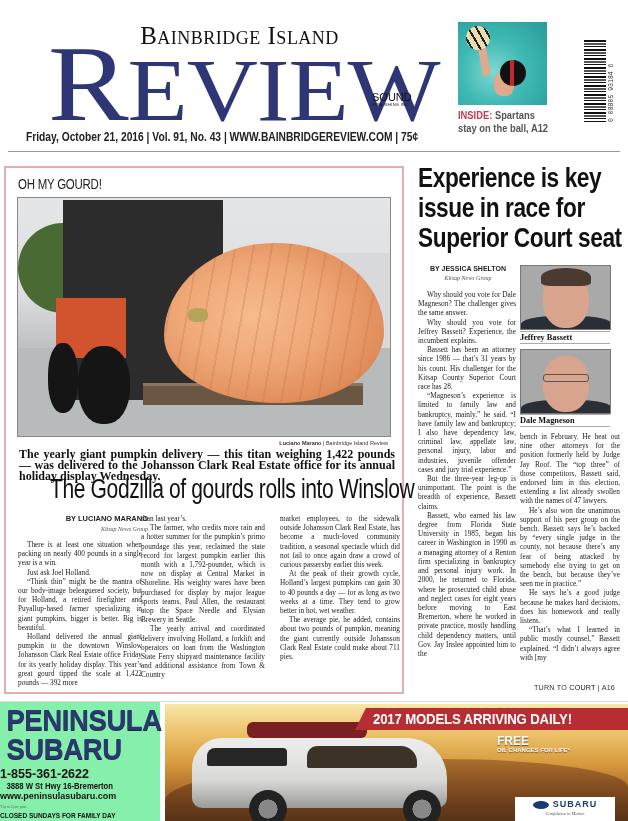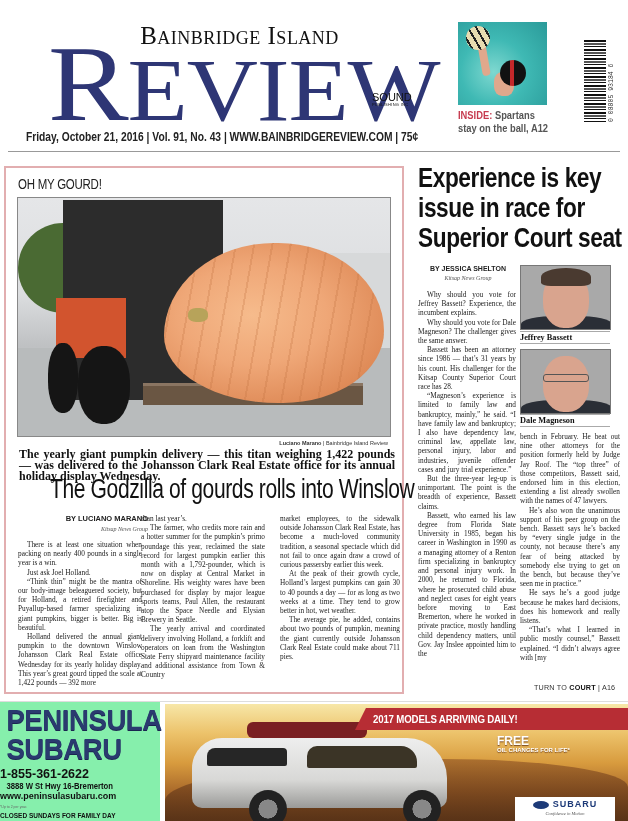--- a/index.html
+++ b/index.html
@@ -73,38 +73,38 @@
   .rbyline { position: absolute; left: 418px; top: 265px; width: 100px; text-align: center; font-family: "Liberation Sans", sans-serif;
     font-weight: 700; font-size: 7px; color: #222; }
   .mug { position: absolute; left: 520px; width: 91px; height: 65px; overflow: hidden; background: #a9a9a9; border: 1px solid #777; }
   .mug .face { position: absolute; left: 22px; top: 6px; width: 46px; height: 56px; border-radius: 45%; background: #d9a48e; }
   .mug .hair { position: absolute; left: 20px; top: 2px; width: 50px; height: 18px; border-radius: 50% 50% 20% 20%; background: #4a3a30; }
   .mug .suit { position: absolute; left: 0; top: 50px; width: 91px; height: 20px; background: #2a2e36; border-radius: 40% 40% 0 0; }
   .mug .glasses { position: absolute; left: 22px; top: 24px; width: 46px; height: 8px; border: 1.5px solid #555; border-radius: 3px; }
   .mug-label { position: absolute; left: 520px; width: 90px; font-family: "Liberation Serif", serif; font-weight: 700; font-size: 8.3px;
     color: #111; border-top: 1px solid #aaa; border-bottom: 1px solid #aaa; padding: 1px 0; }
   .turn { position: absolute; left: 534px; top: 683px; font-family: "Liberation Sans", sans-serif; font-size: 7.2px; color: #333; letter-spacing: 0.2px; }
-  .turn b { font-weight: 700; color: #111; margin-top: 36px; }
+  .turn b { font-weight: 400; color: #111; margin-top: 36px; }
 
   
   .ad { position: absolute; left: 0; top: 701px; width: 628px; height: 120px; border-top: 1px solid #ddd; }
   .ad-left { position: absolute; left: 0; top: 0; width: 160px; height: 120px; background: #86efac; text-align: left; }
   .ad-brand { font-family: "Liberation Sans", sans-serif; font-weight: 900; color: #2a3a6f; font-size: 30px; line-height: 29px;
     letter-spacing: -0.5px; transform: scaleX(0.92); margin-top: 3px; text-shadow: 0 1px 0 #1a2550; }
   .ad-phone { font-family: "Liberation Sans", sans-serif; font-weight: 700; font-size: 12.5px; line-height: 14px; margin-top: 4px; color: #111; }
   .ad-addr { font-family: "Liberation Sans", sans-serif; font-weight: 700; font-size: 8.4px; line-height: 10px; color: #111; transform: scaleX(0.92); }
   .ad-url { font-family: "Liberation Sans", sans-serif; font-weight: 700; font-size: 9px; line-height: 11px; color: #111; }
   .ad-fine { font-family: "Liberation Sans", sans-serif; font-size: 3.5px; color: #666; margin-top: 3px; }
   .ad-closed { font-family: "Liberation Sans", sans-serif; font-weight: 700; font-size: 6.5px; color: #111; margin-top: 3px; }
   .ad-right { position: absolute; left: 165px; top: 2px; width: 463px; height: 118px; overflow: hidden;
     background: linear-gradient(180deg, #f7e7a8 0%, #ecc26a 25%, #d89b3e 50%, #a8682a 75%, #6a4020 100%); }
   .hill { position: absolute; left: 0; top: 55px; width: 463px; height: 70px; background: linear-gradient(180deg, rgba(140,80,35,0.6), rgba(80,45,20,0.85)); border-radius: 60% 40% 0 0; }
   .banner { position: absolute; left: 190px; top: 4px; width: 273px; height: 22px; background: #b72d34;
     clip-path: polygon(4% 0, 100% 0, 100% 100%, 0 100%); color: #fff; font-family: "Liberation Sans", sans-serif; font-weight: 700;
-    font-size: 11px; line-height: 22px; padding-left: 18px; white-space: nowrap; letter-spacing: -0.2px; }
+    font-size: 15px; line-height: 22px; padding-left: 18px; white-space: nowrap; letter-spacing: -0.2px; }
   .banner span { display: inline-block; transform: scaleX(0.88); transform-origin: left; }
   .free { position: absolute; left: 332px; top: 31px; width: 130px; text-align: left; color: #fff; font-family: "Liberation Sans", sans-serif; font-weight: 700; text-shadow: 0 1px 1px #7a4a20; }
   .free .f1 { font-size: 12px; line-height: 12px; }
   .free .f2 { font-size: 6px; line-height: 7px; }
   .car-ad { position: absolute; left: 22px; top: 18px; width: 260px; height: 100px; }
   .car-roof { position: absolute; left: 60px; top: 0; width: 120px; height: 16px; background: #7a1f22; border-radius: 6px; }
   .car-body { position: absolute; left: 5px; top: 16px; width: 255px; height: 70px; background: linear-gradient(180deg, #eee 0%, #d8d8d6 60%, #9a9a98 100%); border-radius: 30px 40px 10px 10px; }
   .car-window { position: absolute; left: 120px; top: 24px; width: 110px; height: 22px; background: #3b3426; border-radius: 10px 16px 2px 2px; }
   .car-rear { position: absolute; left: 20px; top: 26px; width: 80px; height: 18px; background: #262626; border-radius: 8px 4px 2px 2px; }
   .tire { position: absolute; width: 38px; height: 38px; border-radius: 50%; background: radial-gradient(circle, #888 0 35%, #222 36% 100%); }
@@ -151,21 +151,21 @@
   </div>
   <div class="credit"><b>Luciano Marano</b><span> | Bainbridge Island Review</span></div>
   <div class="cutline">The yearly giant pumpkin delivery — this titan weighing 1,422 pounds — was delivered to the Johansson Clark Real Estate office for its annual holiday display Wednesday.</div>
   <div class="headline">The Godzilla of gourds rolls into Winslow</div>
   <div class="byline"><span>BY LUCIANO MARANO</span><span class="affil">Kitsap News Group</span></div>
 
   <div class="col" style="left:12px;top:372px;width:124px;">
     <p>There is at least one situation when packing on nearly 400 pounds in a single year is a win.</p>
     <p>Just ask Joel Holland.</p>
     <p>“Think thin” might be the mantra of our body-image beleaguered society, but for Holland, a retired firefighter and Puyallup-based farmer specializing in giant pumpkins, bigger is better. Big is beautiful.</p>
-    <p>Holland delivered the annual giant pumpkin to the downtown Winslow Johansson Clark Real Estate office Wednesday for its yearly holiday display. This year’s great gourd tipped the scale at 1,422 pounds — 392 more</p>
+    <p>Holland delivered the annual giant pumpkin to the downtown Winslow Johansson Clark Real Estate office Friday for its yearly holiday display. This year’s great gourd tipped the scale at 1,422 pounds — 392 more</p>
   </div>
   <div class="col" style="left:135px;top:346px;width:124px;">
     <p class="noindent">than last year’s.</p>
     <p>The farmer, who credits more rain and a hotter summer for the pumpkin’s primo poundage this year, reclaimed the state record for largest pumpkin earlier this month with a 1,792-pounder, which is now on display at Central Market in Shoreline. His weighty wares have been purchased for display by major league sports teams, Paul Allen, the restaurant atop the Space Needle and Elysian Brewery in Seattle.</p>
     <p>The yearly arrival and coordinated delivery involving Holland, a forklift and operators on loan from the Washington State Ferry shipyard maintenance facility and additional assistance from Town &amp; Country</p>
   </div>
   <div class="col" style="left:274px;top:346px;width:120px;">
     <p class="noindent">market employees, to the sidewalk outside Johansson Clark Real Estate, has become a much-loved community tradition, a seasonal spectacle which did not fail to once again draw a crowd of curious passersby earlier this week.</p>
     <p>At the peak of their growth cycle, Holland’s largest pumpkins can gain 30 to 40 pounds a day — for as long as two weeks at a time. They tend to grow better in hot, wet weather.</p>
     <p>The average pie, he added, contains about two pounds of pumpkin, meaning the giant currently outside Johansson Clark Real Estate could make about 711 pies.</p>
@@ -173,22 +173,22 @@
 </div>
 
 <div class="rhead">
   <div>Experience is key</div>
   <div>issue in race for</div>
   <div>Superior Court seat</div>
 </div>
 <div class="rbyline"><span>BY JESSICA SHELTON</span><span class="affil">Kitsap News Group</span></div>
 
 <div class="col" style="left:418px;top:290px;width:98px;">
+  <p>Why should you vote for Dale Magneson? The challenger gives the same answer.</p>
   <p>Why should you vote for Jeffrey Bassett? Experience, the incumbent explains.</p>
-  <p>Why should you vote for Dale Magneson? The challenger gives the same answer.</p>
   <p>Bassett has been an attorney since 1986 — that’s 31 years by his count. His challenger for the Kitsap County Superior Court race has 28.</p>
   <p>“Magneson’s experience is limited to family law and bankruptcy, mainly,” he said. “I have family law and bankruptcy; I also have dependency law, criminal law, appellate law, personal injury, labor and industries, juvenile offender cases and jury trial experience.”</p>
   <p>But the three-year leg-up is unimportant. The point is the breadth of experience, Bassett claims.</p>
   <p>Bassett, who earned his law degree from Florida State University in 1985, began his career in Washington in 1990 as a managing attorney of a Renton firm specializing in bankruptcy and personal injury work. In 2000, he returned to Florida, where he prosecuted child abuse and neglect cases for eight years before moving to East Bremerton, where he worked in private practice, mostly handling child dependency matters, until Gov. Jay Inslee appointed him to the</p>
 </div>
 
 <div class="mug" style="top:265px;">
   <div class="suit"></div>
   <div class="face"></div>
   <div class="hair"></div>

